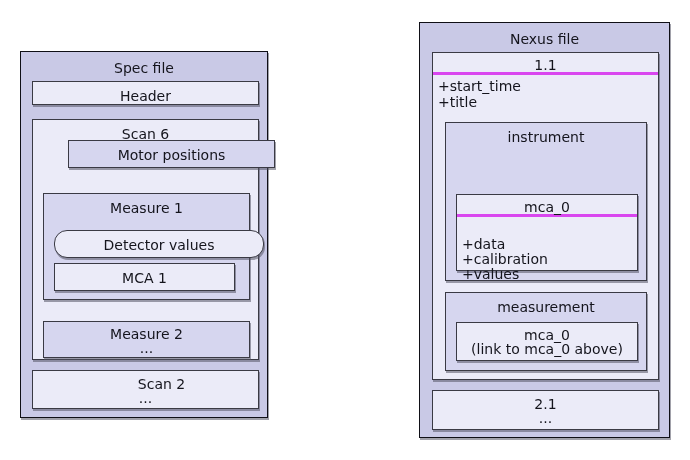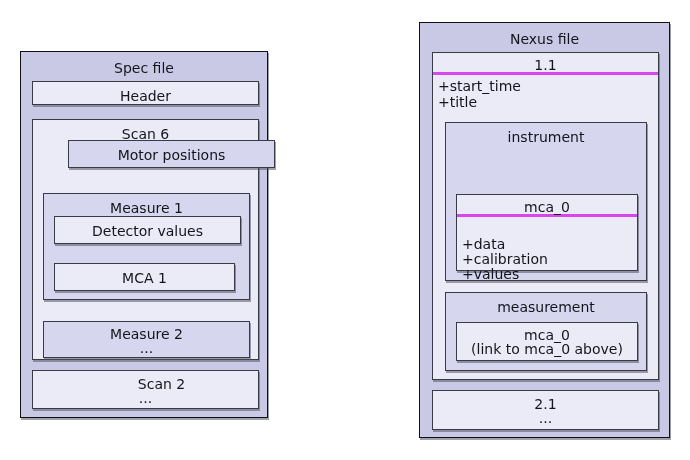--- a/index.html
+++ b/index.html
@@ -68,21 +68,21 @@
     <div class="box light" style="left:11px; top:67px; width:227px; height:241px;">
       <div class="box-title">Scan 6</div>
 
       <div class="box mid" style="left:10px; top:20px; width:207px; height:28px;margin-left:25px;">
         <div class="box-title">Motor positions</div>
       </div>
 
       <div class="box mid" style="left:10px; top:73px; width:207px; height:107px;">
         <div class="box-title">Measure 1</div>
 
-        <div class="box light" style="left:10px; top:22px; width:187px; height:28px;">
+        <div class="box light" style="left:10px; top:36px; width:210px; height:28px;border-radius:13px;">
           <div class="box-title">Detector values</div>
         </div>
 
         <div class="box light" style="left:10px; top:69px; width:181px; height:28px;">
           <div class="box-title">MCA 1</div>
         </div>
       </div>
 
       <div class="box mid" style="left:10px; top:193px; width:207px; height:37px;margin-top:8px;">
         <div class="box-title" style="padding-top:4px;">Measure 2</div>

